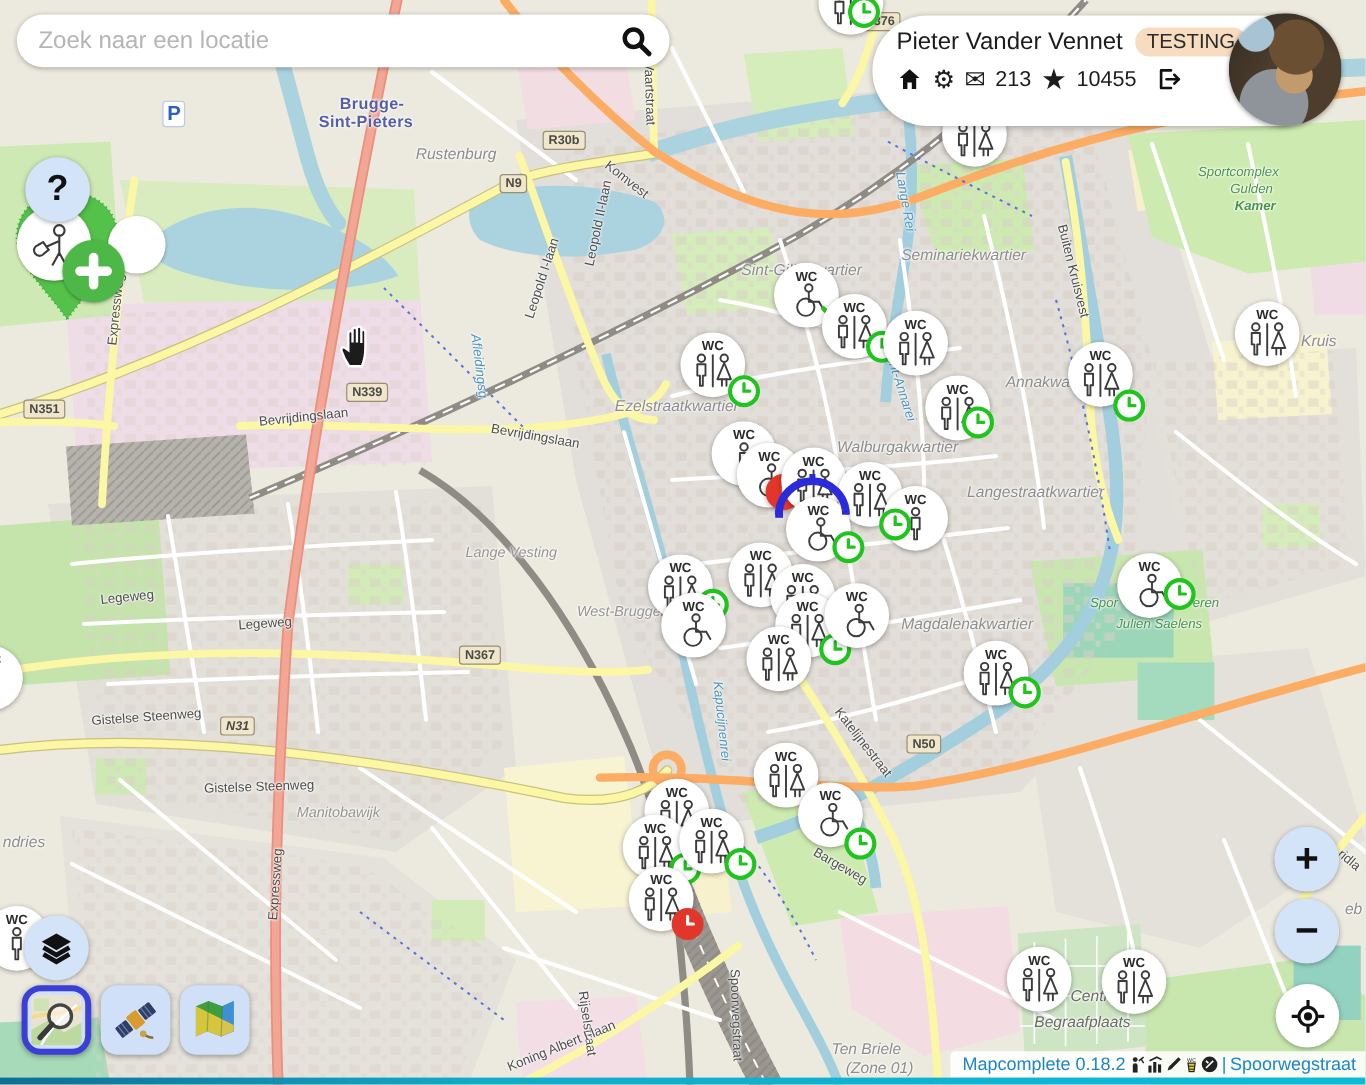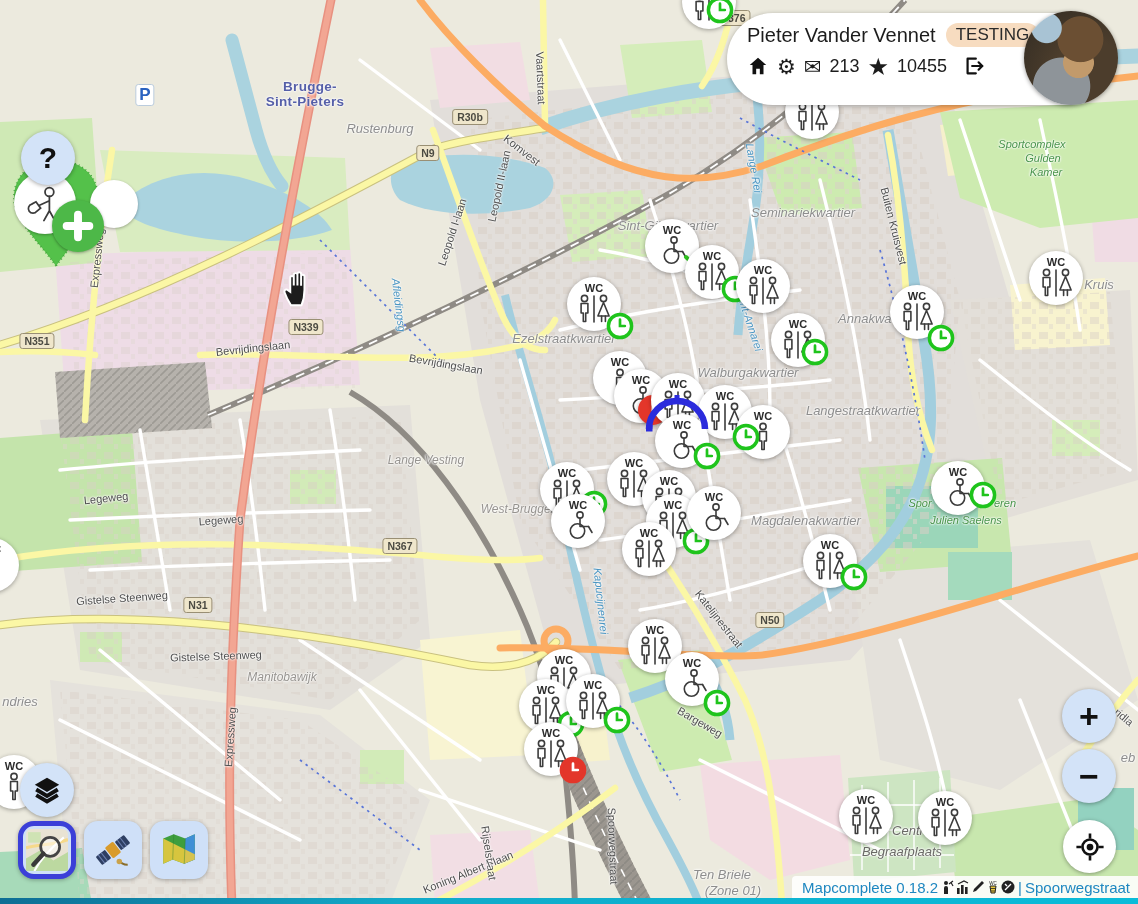--- a/index.html
+++ b/index.html
@@ -220,21 +220,21 @@
       <span class="mlbl lbl-quarter" style="left: 380px; top: 128px; transform: translate(-50%, -50%) rotate(0deg);">Rustenburg</span>
       <span class="mlbl lbl-parking" style="left: 145px; top: 95px; transform: translate(-50%, -50%) rotate(0deg);">P</span>
       <span class="mlbl lbl-street" style="left: 541px; top: 78px; transform: translate(-50%, -50%) rotate(88deg);">Vaartstraat</span>
       <span class="mlbl lbl-street" style="left: 522px; top: 150px; transform: translate(-50%, -50%) rotate(38deg);">Komvest</span>
       <span class="mlbl lbl-street" style="left: 499px; top: 186px; transform: translate(-50%, -50%) rotate(-78deg);">Leopold II-laan</span>
       <span class="mlbl lbl-street" style="left: 452px; top: 232px; transform: translate(-50%, -50%) rotate(-72deg);">Leopold I-laan</span>
       <span class="mlbl lbl-quarter" style="left: 668px; top: 225px; transform: translate(-50%, -50%) rotate(0deg);">Sint-Gilliskwartier</span>
       <span class="mlbl lbl-quarter" style="left: 803px; top: 212px; transform: translate(-50%, -50%) rotate(0deg);">Seminariekwartier</span>
       <span class="mlbl lbl-green" style="left: 1032px; top: 144px; transform: translate(-50%, -50%) rotate(0deg);">Sportcomplex</span>
       <span class="mlbl lbl-green" style="left: 1043px; top: 158px; transform: translate(-50%, -50%) rotate(0deg);">Gulden</span>
-      <span class="mlbl lbl-green" style="left: 1046px; top: 172px; transform: translate(-50%, -50%) rotate(0deg);">Kamer</span>
+      <span class="mlbl lbl-green" style="left: 1046px; top: 172px; transform: translate(-50%, -50%) rotate(0deg); font-weight: bold;">Kamer</span>
       <span class="mlbl lbl-water" style="left: 754px; top: 168px; transform: translate(-50%, -50%) rotate(80deg);">Lange Rei</span>
       <span class="mlbl lbl-street" style="left: 894px; top: 226px; transform: translate(-50%, -50%) rotate(76deg);">Buiten Kruisvest</span>
       <span class="mlbl lbl-quarter" style="left: 1099px; top: 284px; transform: translate(-50%, -50%) rotate(0deg);">Kruis</span>
       <span class="mlbl lbl-quarter" style="left: 876px; top: 318px; transform: translate(-50%, -50%) rotate(0deg);">Annakwartier</span>
       <span class="mlbl lbl-quarter" style="left: 564px; top: 338px; transform: translate(-50%, -50%) rotate(0deg);">Ezelstraatkwartier</span>
       <span class="mlbl lbl-quarter" style="left: 748px; top: 372px; transform: translate(-50%, -50%) rotate(0deg);">Walburgakwartier</span>
       <span class="mlbl lbl-quarter" style="left: 863px; top: 410px; transform: translate(-50%, -50%) rotate(0deg);">Langestraatkwartier</span>
       <span class="mlbl lbl-water" style="left: 750px; top: 322px; transform: translate(-50%, -50%) rotate(72deg);">Sint-Annarei</span>
       <span class="mlbl lbl-quarter" style="left: 806px; top: 520px; transform: translate(-50%, -50%) rotate(0deg);">Magdalenakwartier</span>
       <span class="mlbl lbl-street" style="left: 97px; top: 258px; transform: translate(-50%, -50%) rotate(-84deg);">Expressweg</span>
@@ -264,21 +264,21 @@
       <span class="mlbl lbl-green" style="left: 1005px; top: 503px; transform: translate(-50%, -50%) rotate(0deg);">eren</span>
       <span class="mlbl lbl-green" style="left: 966px; top: 520px; transform: translate(-50%, -50%) rotate(0deg);">Julien Saelens</span>
       <span class="mlbl lbl-street" style="left: 1124px; top: 717px; transform: translate(-50%, -50%) rotate(40deg);">ridla</span>
       <span class="mlbl lbl-quarter" style="left: 1128px; top: 757px; transform: translate(-50%, -50%) rotate(0deg);">eb</span>
       <span class="refbadge" style="left: 428px; top: 153px;">N9</span>
       <span class="refbadge" style="left: 470px; top: 117px;">R30b</span>
       <span class="refbadge" style="left: 733px; top: 18px;">N376</span>
       <span class="refbadge" style="left: 306px; top: 327px;">N339</span>
       <span class="refbadge" style="left: 37px; top: 341px;">N351</span>
       <span class="refbadge" style="left: 400px; top: 546px;">N367</span>
-      <span class="refbadge" style="left: 198px; top: 605px;">N31</span>
+      <span class="refbadge" style="left: 198px; top: 605px; font-style: italic;">N31</span>
       <span class="refbadge" style="left: 770px; top: 620px;">N50</span>
     </div>
 
   <div id="markers">
       <div class="marker" style="left: 709px; top: 2px;">
         <svg class="mk" viewBox="0 0 56 56" width="56" height="56">
           <circle cx="28" cy="28" r="27" fill="#fff"></circle>
           <g class="ic">
             <text x="28" y="16">WC</text>
             <circle cx="18.5" cy="22.5" r="3.1"></circle>
@@ -831,20 +831,29 @@
         </svg>
       </div>
     </div>
 
   <div class="hand">
     <svg viewBox="0 0 24 27" width="34" height="38">
       <path d="M7,25 C5,22 3.5,19 2.5,16 C2,14.5 3,13.5 4.3,14 L6.5,15.5 L6.5,5.5 C6.5,3.8 9,3.8 9,5.5 L9,11 L9,3.5 C9,1.8 11.6,1.8 11.6,3.5 L11.6,11 L11.6,2.8 C11.6,1.1 14.2,1.1 14.2,2.8 L14.2,11.2 L14.2,4.6 C14.2,3 16.6,3 16.6,4.6 L16.6,14 C16.6,18 16,21.5 14.5,25 Z" fill="#1c1c1c" stroke="#fff" stroke-width="1.4"></path>
     </svg>
   </div>
 
+  <div class="ctl search">
+    <input type="text" placeholder="Zoek naar een locatie" style="">
+    <span>
+      <svg viewBox="0 0 26 26" width="27" height="27">
+        <circle cx="10.5" cy="10.5" r="7" fill="none" stroke="#111" stroke-width="3.6"></circle>
+        <path d="M15.8,15.8 L23,23" stroke="#111" stroke-width="4" stroke-linecap="round"></path>
+      </svg>
+    </span>
+  </div>
 
   <div class="ctl userpanel">
     <div class="urow1">
       <span>Pieter Vander Vennet</span>
       <span class="testing">TESTING</span>
     </div>
     <div class="urow2">
       <span>
         <svg viewBox="0 0 24 24" width="22" height="22">
             <path d="M12,3 L3,11 H6 V21 H10 V15 H14 V21 H18 V11 H21 Z" fill="#111"></path>

